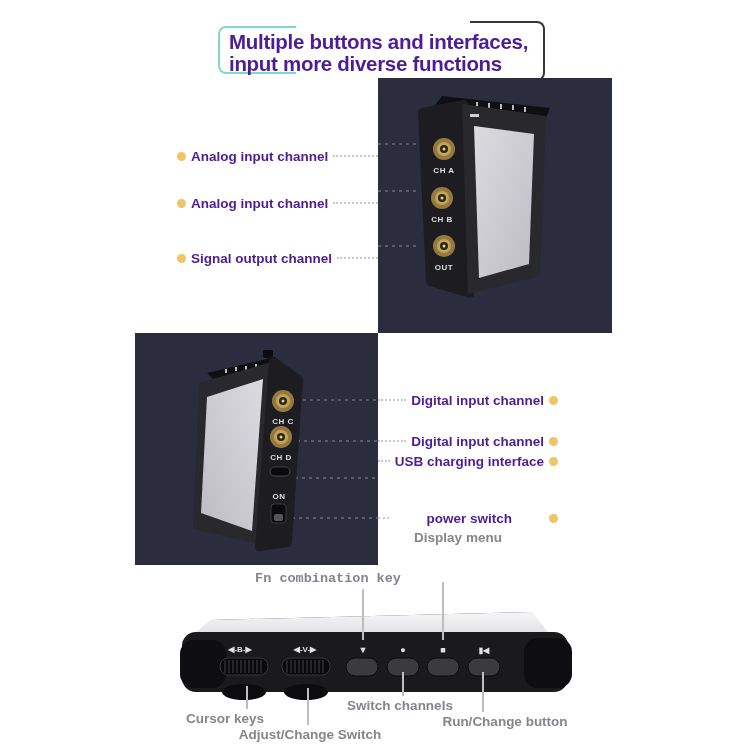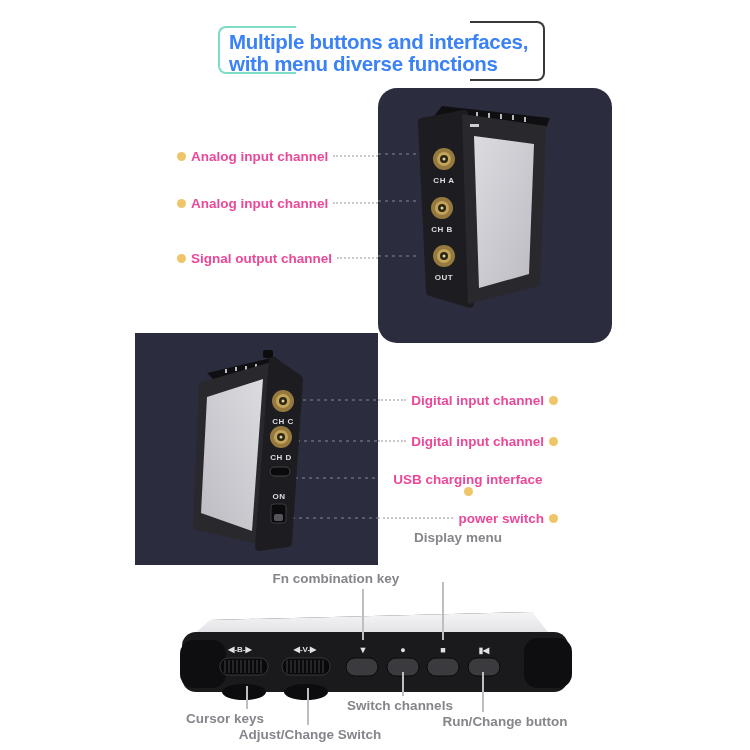--- a/index.html
+++ b/index.html
@@ -5,67 +5,67 @@
   html,body{margin:0;padding:0;background:#fff;}
   .canvas{position:relative;width:750px;height:750px;background:#ffffff;overflow:hidden;
           font-family:"Liberation Sans",sans-serif;}
 
   
   .bracket-teal{position:absolute;left:218px;top:26px;width:76px;height:44px;
     border:2px solid #7edbc6;border-right:none;border-radius:8px 0 0 8px;}
   .bracket-dark{position:absolute;left:470px;top:21px;width:73px;height:56px;
     border:2.5px solid #38383c;border-left:none;border-radius:0 8px 8px 0;}
   .title{position:absolute;left:229px;top:31px;font-size:20.5px;font-weight:800;
-    color:#3b82f6;line-height:22px;letter-spacing:-0.3px;z-index:2;}
+    color:#4c1d95;line-height:22px;letter-spacing:-0.3px;z-index:2;}
 
   
   .photo{position:absolute;background:#2b2d3e;}
   .photo svg{display:block;}
-  #photo-top{left:378px;top:88px;width:234px;height:255px;border-radius:19px;}
+  #photo-top{left:378px;top:78px;width:234px;height:255px;}
   #photo-mid{left:135px;top:333px;width:243px;height:232px;}
 
   
   .callout-row{position:absolute;display:flex;align-items:center;height:16px;z-index:3;}
   .row-left{left:177px;width:201px;}
-  .row-right{left:378px;width:180px;}
+  .row-right{left:378px;width:180px;justify-content:flex-end;}
   .dot{width:9px;height:9px;border-radius:50%;background:#eec568;flex:none;}
-  .ltext{font-size:13.5px;font-weight:bold;color:#ec4899;white-space:nowrap;margin:0 5px;}
+  .ltext{font-size:13.5px;font-weight:bold;color:#4c1d95;white-space:nowrap;margin:0 5px;}
   .leader{flex:1;border-top:2px dotted #c9c9cd;height:0;}
   #row-t1{top:148px;} #row-t2{top:195px;} #row-t3{top:250px;justify-content:space-between;}
-  #row-m1{top:392px;} #row-m2{top:433px;} #row-m3{top:470px;flex-direction:column;} #row-m4{top:510px;}
+  #row-m1{top:392px;} #row-m2{top:433px;} #row-m3{top:453px;} #row-m4{top:510px;gap:32px;}
 
   
   #device-bottom{position:absolute;left:180px;top:612px;width:395px;height:95px;z-index:1;}
   .vline{position:absolute;width:2px;background:#bdbdc2;z-index:5;}
   #fn-line{left:362px;top:589px;height:51px;}
   #display-line{left:442px;top:582px;height:58px;}
   #cursor-line{left:246px;top:686px;height:23px;}
   #adjust-line{left:307px;top:688px;height:37px;}
   #switch-line{left:402px;top:672px;height:24px;}
   #run-line{left:482px;top:672px;height:40px;}
   .blabel{position:absolute;transform:translateX(-50%);font-size:13.5px;font-weight:bold;
     color:#85858b;white-space:nowrap;z-index:6;}
-  #lbl-fn{left:336px;top:571px;} #lbl-display{left:458px;top:530px;}
+  #lbl-fn{left:328px;top:571px;font-family:Liberation Mono, monospace;} #lbl-display{left:458px;top:530px;}
   #lbl-cursor{left:200px;top:711px;margin-left:25px;} #lbl-adjust{left:310px;top:727px;}
   #lbl-switch{left:400px;top:698px;} #lbl-run{left:505px;top:714px;}
 
   .port-text{fill:#dedee0;font-family:"Liberation Sans",sans-serif;font-size:8px;
     font-weight:bold;letter-spacing:0.5px;}
   .mark-text{fill:#e2e2e4;font-family:"Liberation Sans",sans-serif;font-weight:bold;}
 </style>
 </head>
 <body>
 
 <div class="canvas">
 
   <div class="bracket-teal"></div>
   <div class="bracket-dark"></div>
   <div class="title">
     <div>Multiple buttons and interfaces,</div>
-    <div>with menu diverse functions</div>
+    <div>input more diverse functions</div>
   </div>
 
   <div class="photo" id="photo-top">
     <svg width="234" height="242" viewBox="0 0 234 242">
       <defs>
         <linearGradient id="scr1" x1="0" y1="0" x2="1" y2="1">
           <stop offset="0" stop-color="#dcdbe0"></stop>
             <stop offset="1" stop-color="#bdbcc3"></stop>
         </linearGradient>
       </defs>

